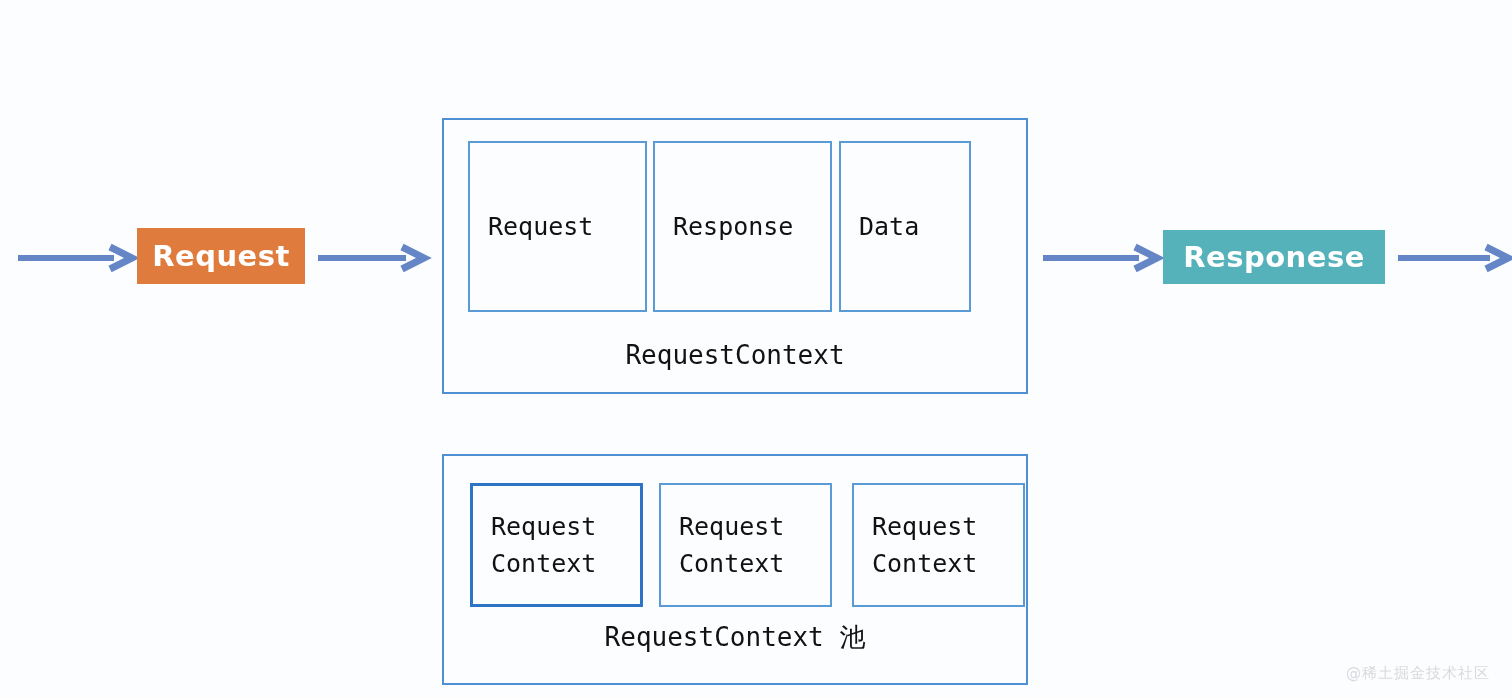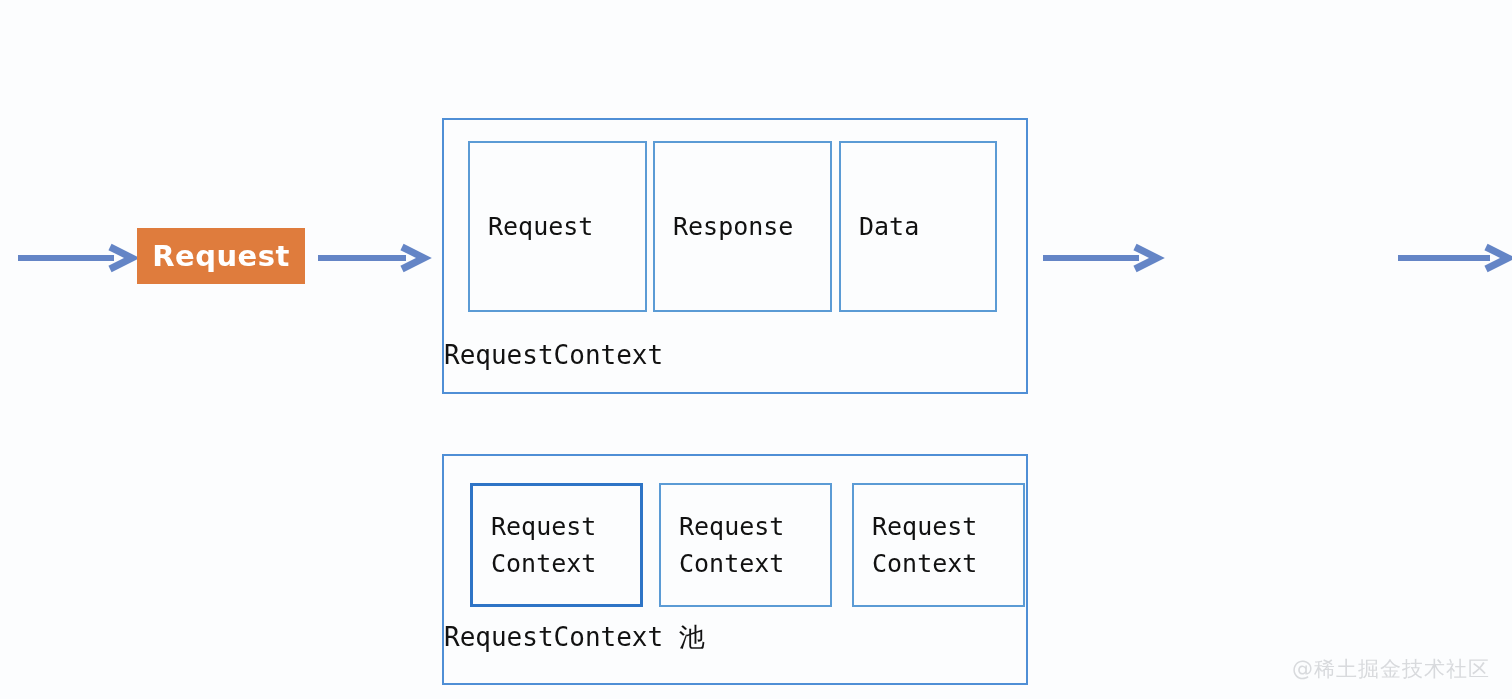--- a/index.html
+++ b/index.html
@@ -41,21 +41,21 @@
   .group {
     position: absolute;
     border: 2px solid #4f8fd6;
     background: transparent;
     box-sizing: border-box;
   }
   .group-label {
     position: absolute;
     left: 0;
     right: 0;
-    text-align: left;
+    text-align: center;
     color: #121212;
     font-size: 26px;
     white-space: nowrap;
   }
 
   
   .cell {
     position: absolute;
     border: 2px solid #5b9bd5;
     box-sizing: border-box;
@@ -75,21 +75,21 @@
   }
   .cell.centered {
     align-items: center;
   }
 
   
   .watermark {
     position: absolute;
     color: #d8dadd;
     font-family: "DejaVu Sans", "Liberation Sans", sans-serif;
-    font-size: 21px;
+    font-size: 15px;
     letter-spacing: 1px;
     white-space: nowrap;
     user-select: none;
   }
 </style>
 </head>
 <body>
 
 <div id="canvas">
 
@@ -114,34 +114,37 @@
   <div class="group" style="left:442px; top:118px; width:586px; height:276px;">
 
     <div class="cell centered" style="left:24px; top:21px; width:179px; height:171px;">
       <span class="cell-text">Request</span>
     </div>
 
     <div class="cell centered" style="left:209px; top:21px; width:179px; height:171px;align-items:center;">
       <span class="cell-text">Response</span>
     </div>
 
-    <div class="cell centered" style="left:395px; top:21px; width:158px; height:171px;">
+    <div class="cell centered" style="left:395px; top:21px; width:132px; height:171px;">
       <span class="cell-text">Data</span>
     </div>
 
     <div class="group-label" style="top:220px;">RequestContext</div>
   </div>
 
   <div class="arrow" style="left:1043px; top:243px; width:120px;">
     <svg viewBox="0 0 120 30" preserveAspectRatio="none">
       <line x1="0" y1="15" x2="96" y2="15" stroke="#6485c6" stroke-width="6"></line>
       <polyline points="92,4 114,15 92,26" fill="none" stroke="#6485c6" stroke-width="7" stroke-linejoin="miter" stroke-linecap="butt"></polyline>
     </svg>
   </div>
 
+  <div class="pill" style="left:1163px; top:230px; width:222px; height:54px; background:#56b2ba;">
+    <span>Responese</span>
+  </div>
 
   <div class="arrow" style="left:1398px; top:243px; width:114px;">
     <svg viewBox="0 0 114 30" preserveAspectRatio="none">
       <line x1="0" y1="15" x2="92" y2="15" stroke="#6485c6" stroke-width="6"></line>
       <polyline points="88,4 110,15 88,26" fill="none" stroke="#6485c6" stroke-width="7" stroke-linejoin="miter" stroke-linecap="butt"></polyline>
     </svg>
   </div>
 
   <div class="group" style="left:442px; top:454px; width:586px; height:231px;">
 

